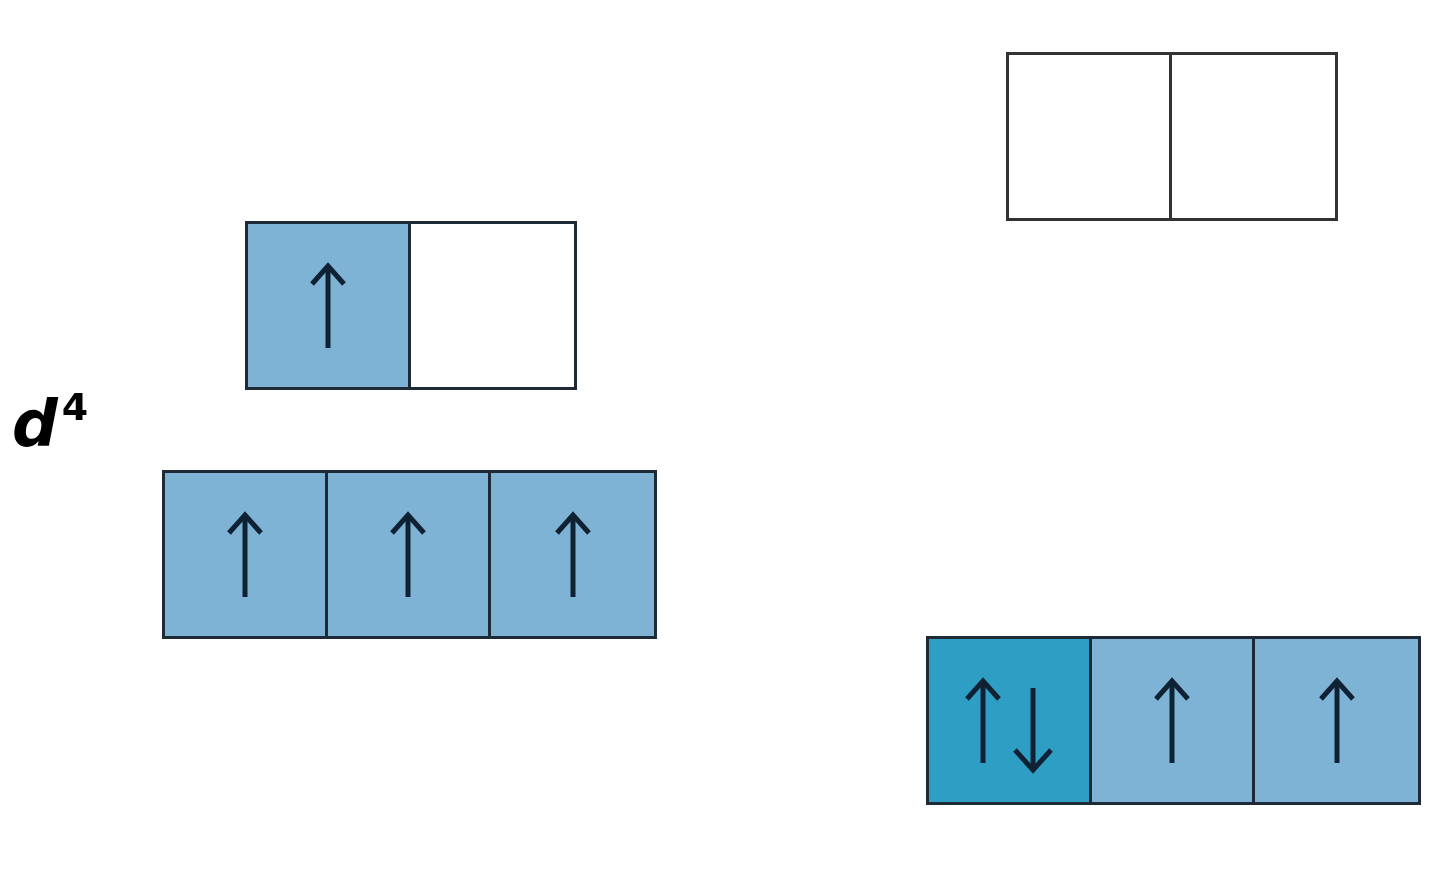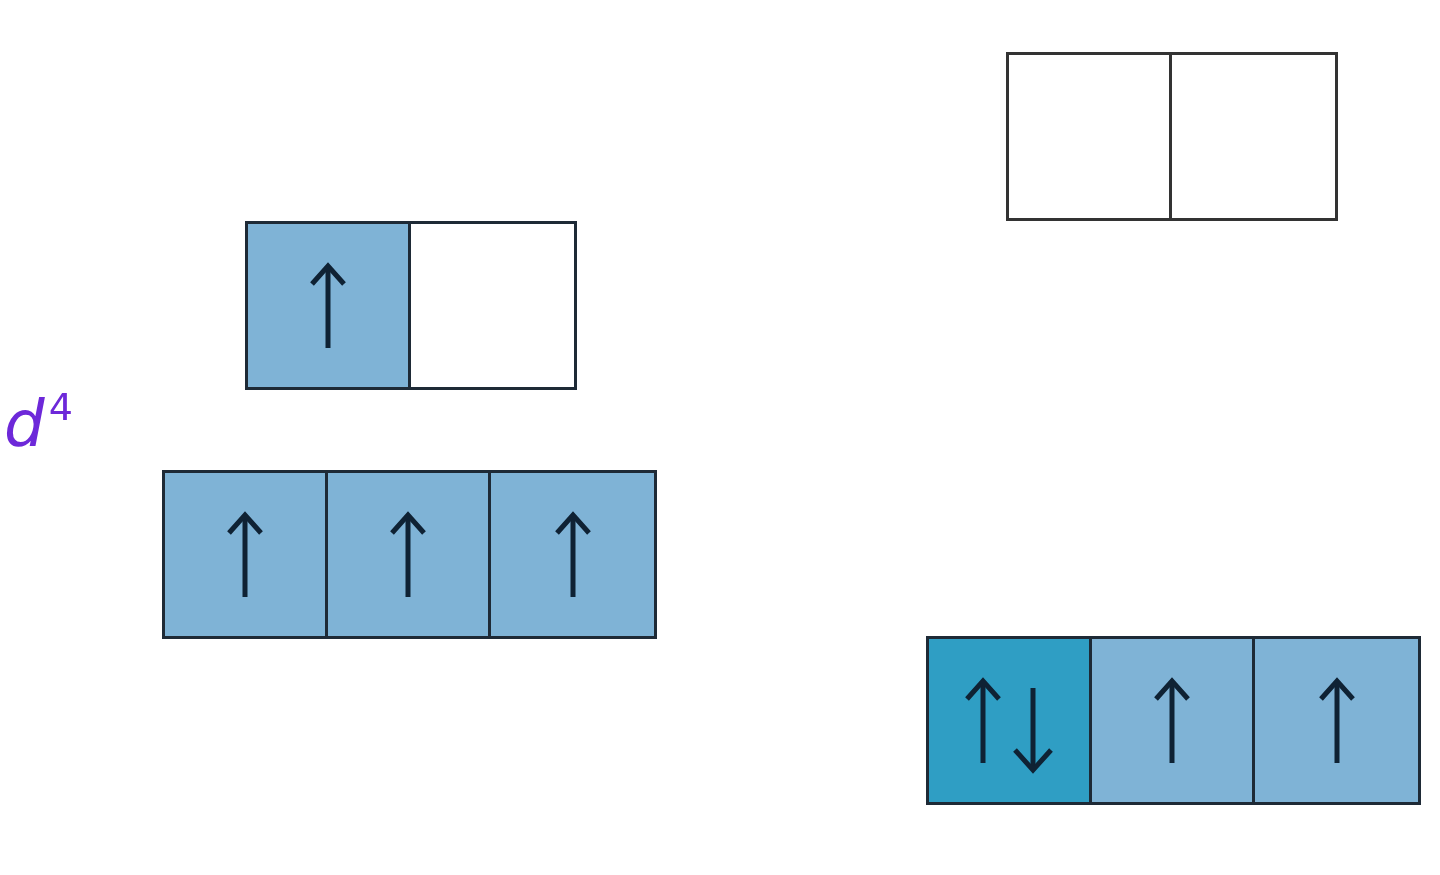--- a/index.html
+++ b/index.html
@@ -11,27 +11,28 @@
       overflow: hidden;
       font-family: "DejaVu Sans", sans-serif;
     }
     .canvas {
       position: relative;
       width: 1440px;
       height: 875px;
     }
     .label {
       position: absolute;
-      left: 4px;
+      left: 12px;
       top: 392px;
       font-family: "DejaVu Sans", sans-serif;
       font-style: italic;
       font-size: 64px;
-      color: #6d28d9;
+      color: #000000;
       line-height: 1;
+      font-weight: bold;
     }
     .label sup {
       font-style: normal;
       font-size: 38px;
       vertical-align: top;
       position: relative;
       top: -4px;
       margin-left: 4px;
     }
     .row {

